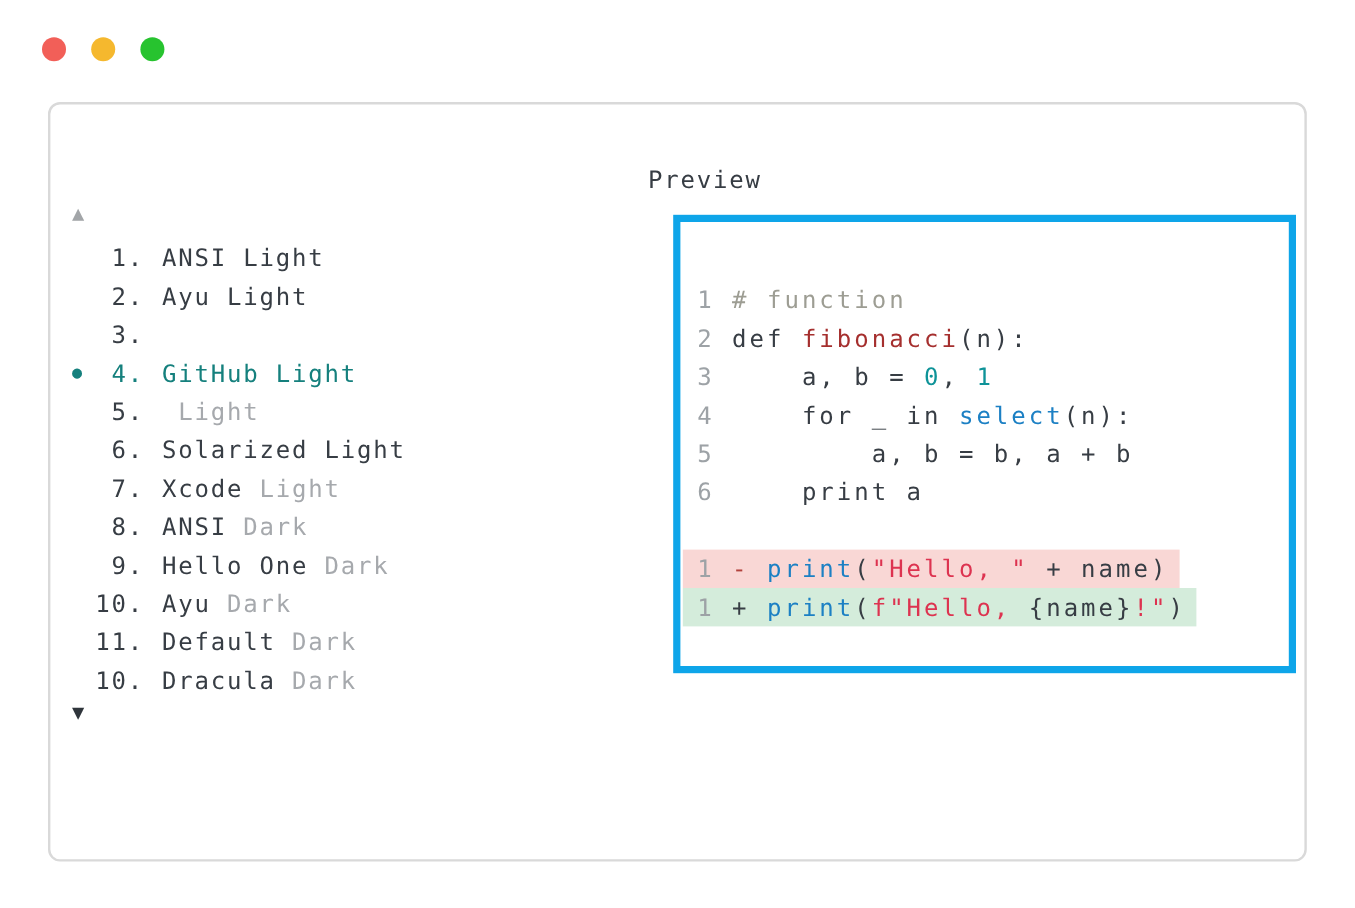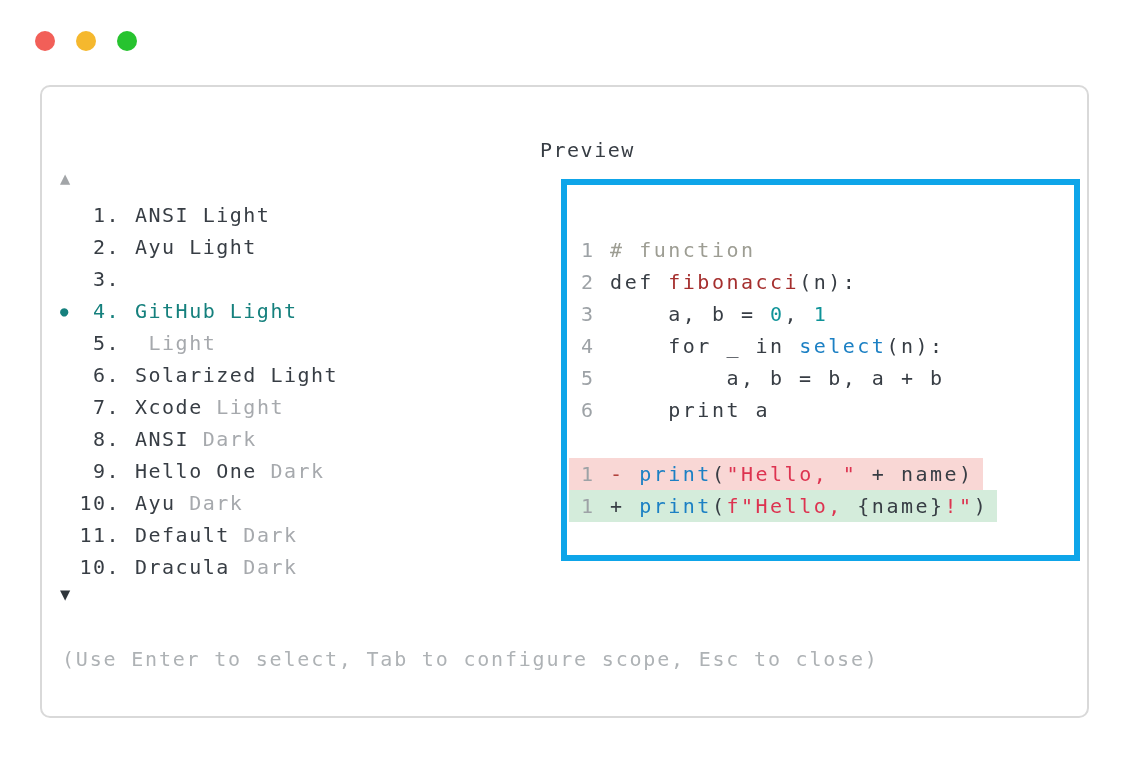--- a/index.html
+++ b/index.html
@@ -98,14 +98,13 @@
         <div class="cline"><span><span class="tk-lnum">3</span><span class="tk-plain">     a, b = </span><span class="tk-num">0</span><span class="tk-plain">, </span><span class="tk-num">1</span></span></div>
         <div class="cline"><span><span class="tk-lnum">4</span><span class="tk-plain">     for _ in </span><span class="tk-builtin">select</span><span class="tk-plain">(n):</span></span></div>
         <div class="cline"><span><span class="tk-lnum">5</span><span class="tk-plain">         a, b = b, a + b</span></span></div>
         <div class="cline"><span><span class="tk-lnum">6</span><span class="tk-plain">     print a</span></span></div>
         <div class="cline"><span></span></div>
         <div class="cline"><span class="hl del"><span class="tk-lnum">1</span><span class="tk-delsign"> - </span><span class="tk-builtin">print</span><span class="tk-plain">(</span><span class="tk-string">"Hello, "</span><span class="tk-plain"> + name)</span></span></div>
         <div class="cline"><span class="hl add"><span class="tk-lnum">1</span><span class="tk-plain"> + </span><span class="tk-builtin">print</span><span class="tk-plain">(</span><span class="tk-string">f"Hello, </span><span class="tk-plain">{name}</span><span class="tk-string">!"</span><span class="tk-plain">)</span></span></div>
       </div>
   </div>
 
-  <div class="footer">(Use Enter to select, Tab to configure scope, Esc to close)</div>
 </div>
 
 </body></html>

